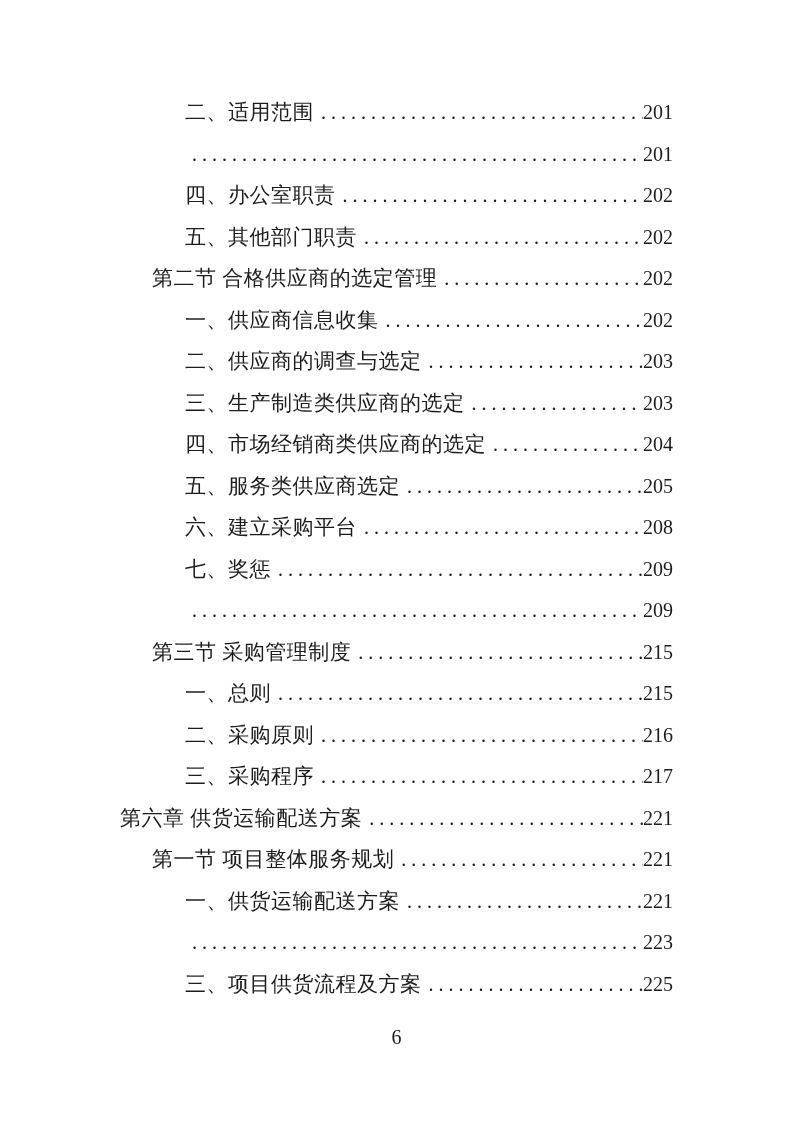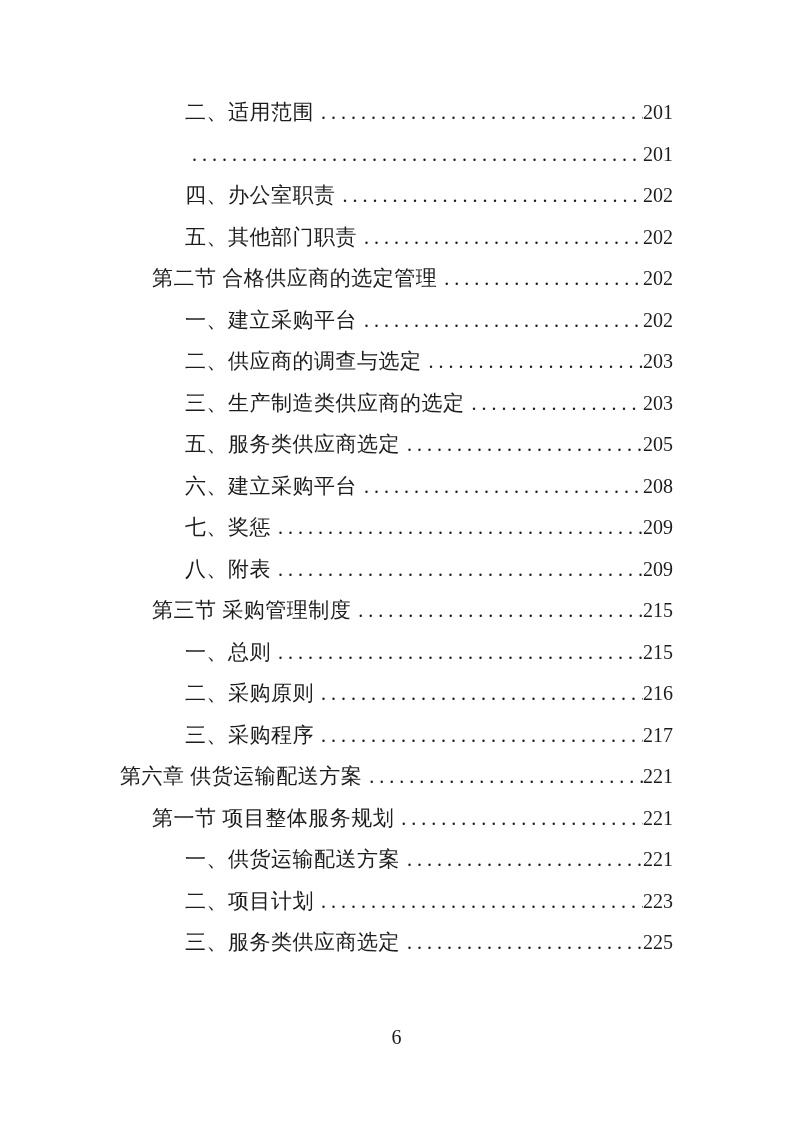--- a/index.html
+++ b/index.html
@@ -89,58 +89,62 @@
       <span class="toc-page">202</span>
     </div>
 
     <div class="toc-row lvl1">
       <span class="toc-label">第二节 合格供应商的选定管理</span>
       <span class="toc-dots"></span>
       <span class="toc-page">202</span>
     </div>
 
     <div class="toc-row lvl2">
-      <span class="toc-label">一、建立采购平台</span>
+      <span class="toc-label">一、供应商信息收集</span>
       <span class="toc-dots"></span>
       <span class="toc-page">202</span>
     </div>
 
     <div class="toc-row lvl2">
       <span class="toc-label">二、供应商的调查与选定</span>
       <span class="toc-dots"></span>
       <span class="toc-page">203</span>
     </div>
 
     <div class="toc-row lvl2">
       <span class="toc-label">三、生产制造类供应商的选定</span>
       <span class="toc-dots"></span>
       <span class="toc-page">203</span>
     </div>
 
+    <div class="toc-row lvl2">
+      <span class="toc-label">四、市场经销商类供应商的选定</span>
+      <span class="toc-dots"></span>
+      <span class="toc-page">204</span>
+    </div>
 
     <div class="toc-row lvl2">
       <span class="toc-label">五、服务类供应商选定</span>
       <span class="toc-dots"></span>
       <span class="toc-page">205</span>
     </div>
 
     <div class="toc-row lvl2">
       <span class="toc-label">六、建立采购平台</span>
       <span class="toc-dots"></span>
       <span class="toc-page">208</span>
     </div>
 
     <div class="toc-row lvl2">
       <span class="toc-label">七、奖惩</span>
       <span class="toc-dots"></span>
       <span class="toc-page">209</span>
     </div>
 
     <div class="toc-row lvl2">
-      <span class="toc-label">八、附表</span>
       <span class="toc-dots"></span>
       <span class="toc-page">209</span>
     </div>
 
     <div class="toc-row lvl1">
       <span class="toc-label">第三节 采购管理制度</span>
       <span class="toc-dots"></span>
       <span class="toc-page">215</span>
     </div>
 
@@ -174,27 +178,26 @@
       <span class="toc-page">221</span>
     </div>
 
     <div class="toc-row lvl2">
       <span class="toc-label">一、供货运输配送方案</span>
       <span class="toc-dots"></span>
       <span class="toc-page">221</span>
     </div>
 
     <div class="toc-row lvl2">
-      <span class="toc-label">二、项目计划</span>
       <span class="toc-dots"></span>
       <span class="toc-page">223</span>
     </div>
 
     <div class="toc-row lvl2">
-      <span class="toc-label">三、服务类供应商选定</span>
+      <span class="toc-label">三、项目供货流程及方案</span>
       <span class="toc-dots"></span>
       <span class="toc-page">225</span>
     </div>
 
   </div>
 
   <div class="footer">6</div>
 </div>
 
 </body></html>

